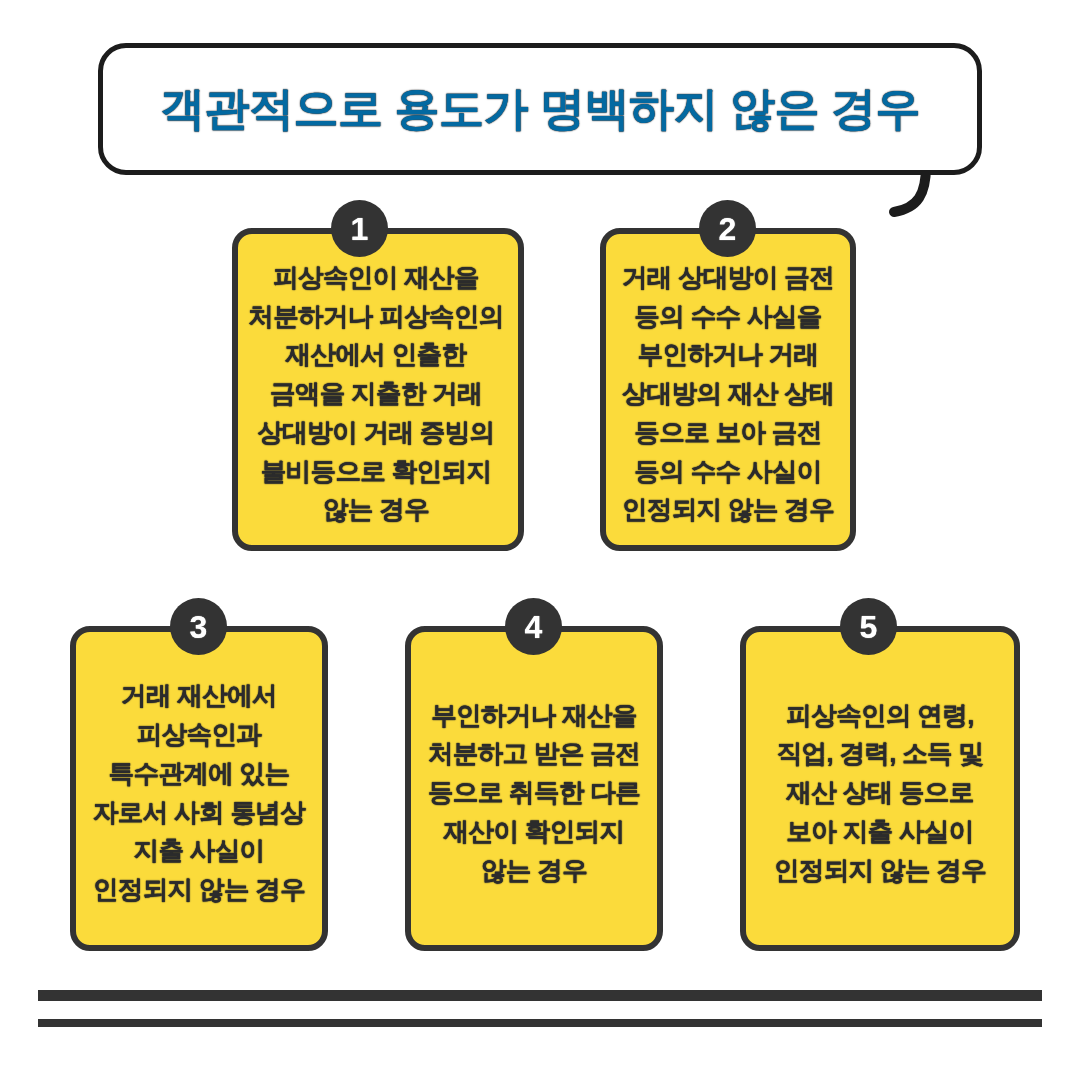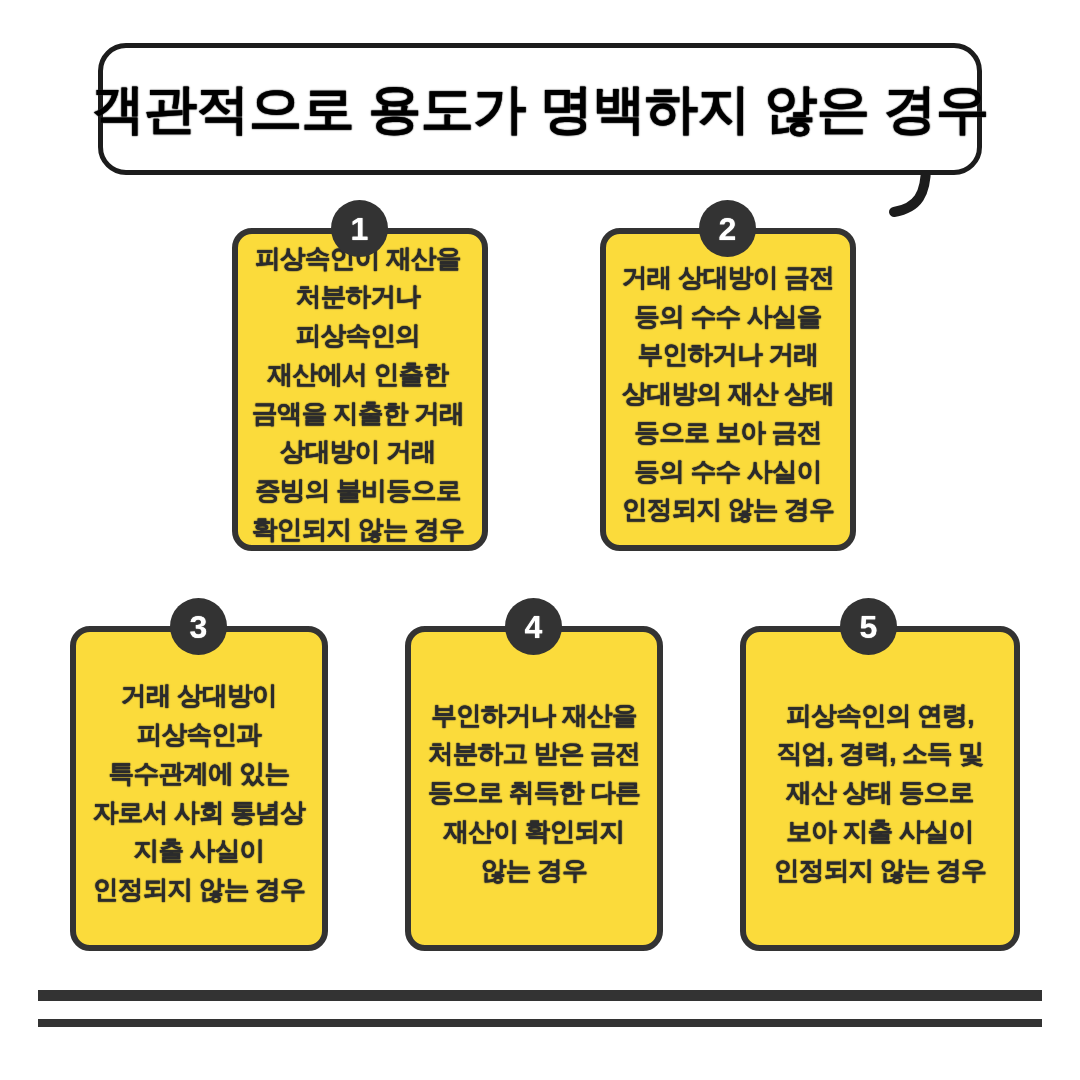--- a/index.html
+++ b/index.html
@@ -29,23 +29,23 @@
     box-sizing: border-box;
     border: 5px solid #1c1c1c;
     border-radius: 28px;
     background: #ffffff;
     display: flex;
     align-items: center;
     justify-content: center;
     z-index: 3;
   }
   #title-text {
-    font-size: 53px;
+    font-size: 45px;
     font-weight: 700;
-    color: #000000;
+    color: #0369a1;
     letter-spacing: -0.5px;
     line-height: 1.1;
     text-align: center;
     white-space: nowrap;
     text-shadow: 0 0 1px #353535, 0 0 1.6px #353535;
   }
   #bubble-tail {
     position: absolute;
     left: 880px;
     top: 150px;
@@ -112,36 +112,36 @@
 <div id="canvas">
 
   <svg id="bubble-tail" viewBox="0 0 90 80" xmlns="http://www.w3.org/2000/svg">
     <path d="M 46 16 C 46 44, 38 58, 14 62" fill="none" stroke="#1c1c1c" stroke-width="10" stroke-linecap="round"></path>
   </svg>
 
   <div id="title-bubble">
     <div id="title-text">객관적으로 용도가 명백하지 않은 경우</div>
   </div>
 
-  <div class="card" style="left:232px; top:228px; width:256px; height:323px;padding-left:10px;">
+  <div class="card" style="left:232px; top:228px; width:292px; height:323px;padding-left:10px;">
     <div class="card-text">피상속인이 재산을 처분하거나 피상속인의 재산에서 인출한 금액을 지출한 거래 상대방이 거래 증빙의 불비등으로 확인되지 않는 경우</div>
   </div>
   <div class="badge" style="left:331px; top:200px;">
     <span>1</span>
   </div>
 
   <div class="card" style="left:600px; top:228px; width:256px; height:323px;">
     <div class="card-text">거래 상대방이 금전 등의 수수 사실을 부인하거나 거래 상대방의 재산 상태 등으로 보아 금전 등의 수수 사실이 인정되지 않는 경우</div>
   </div>
   <div class="badge" style="left:699px; top:200px;">
     <span>2</span>
   </div>
 
   <div class="card" style="left:70px; top:626px; width:258px; height:325px;">
-    <div class="card-text">거래 상대방이 피상속인과 특수관계에 있는 자로서 사회 통념상 지출 사실이 인정되지 않는 경우</div>
+    <div class="card-text">거래 재산에서 피상속인과 특수관계에 있는 자로서 사회 통념상 지출 사실이 인정되지 않는 경우</div>
   </div>
   <div class="badge" style="left:170px; top:598px;">
     <span>3</span>
   </div>
 
   <div class="card" style="left:405px; top:626px; width:258px; height:325px;">
     <div class="card-text">부인하거나 재산을 처분하고 받은 금전 등으로 취득한 다른 재산이 확인되지 않는 경우</div>
   </div>
   <div class="badge" style="left:505px; top:598px;">
     <span>4</span>

